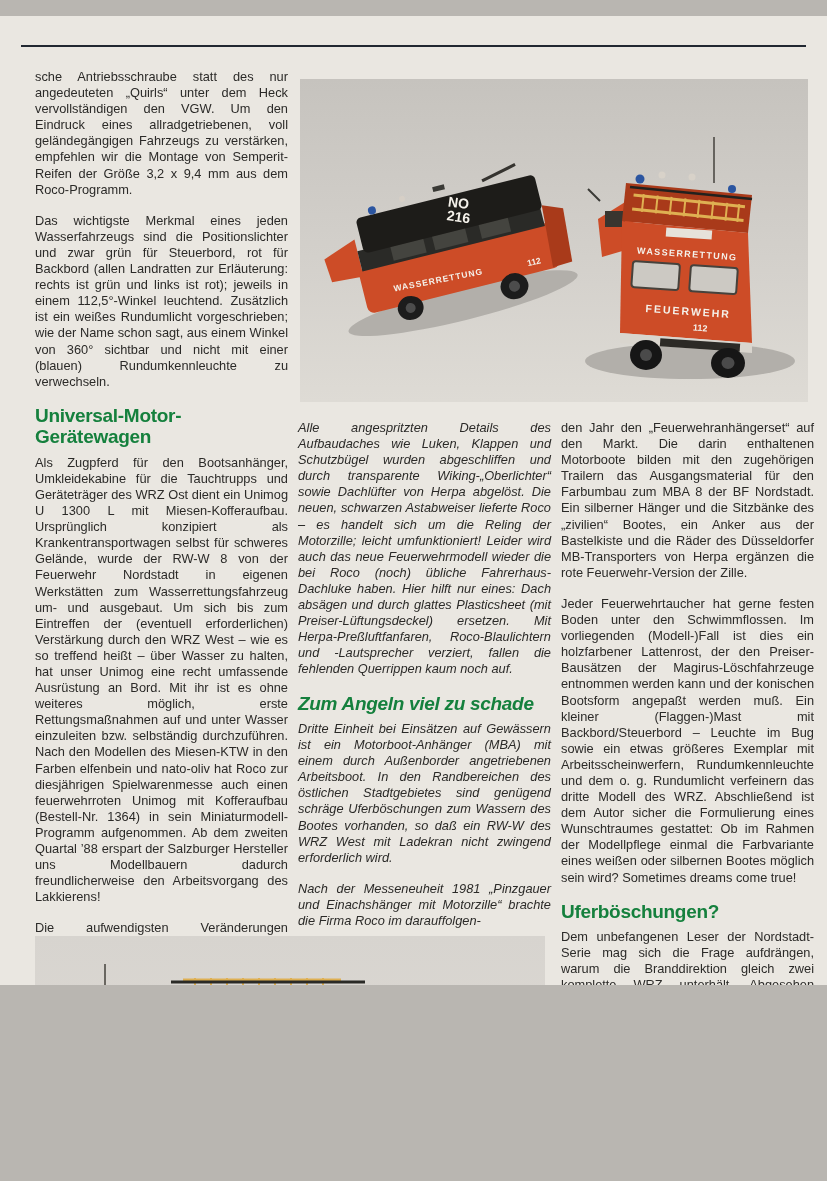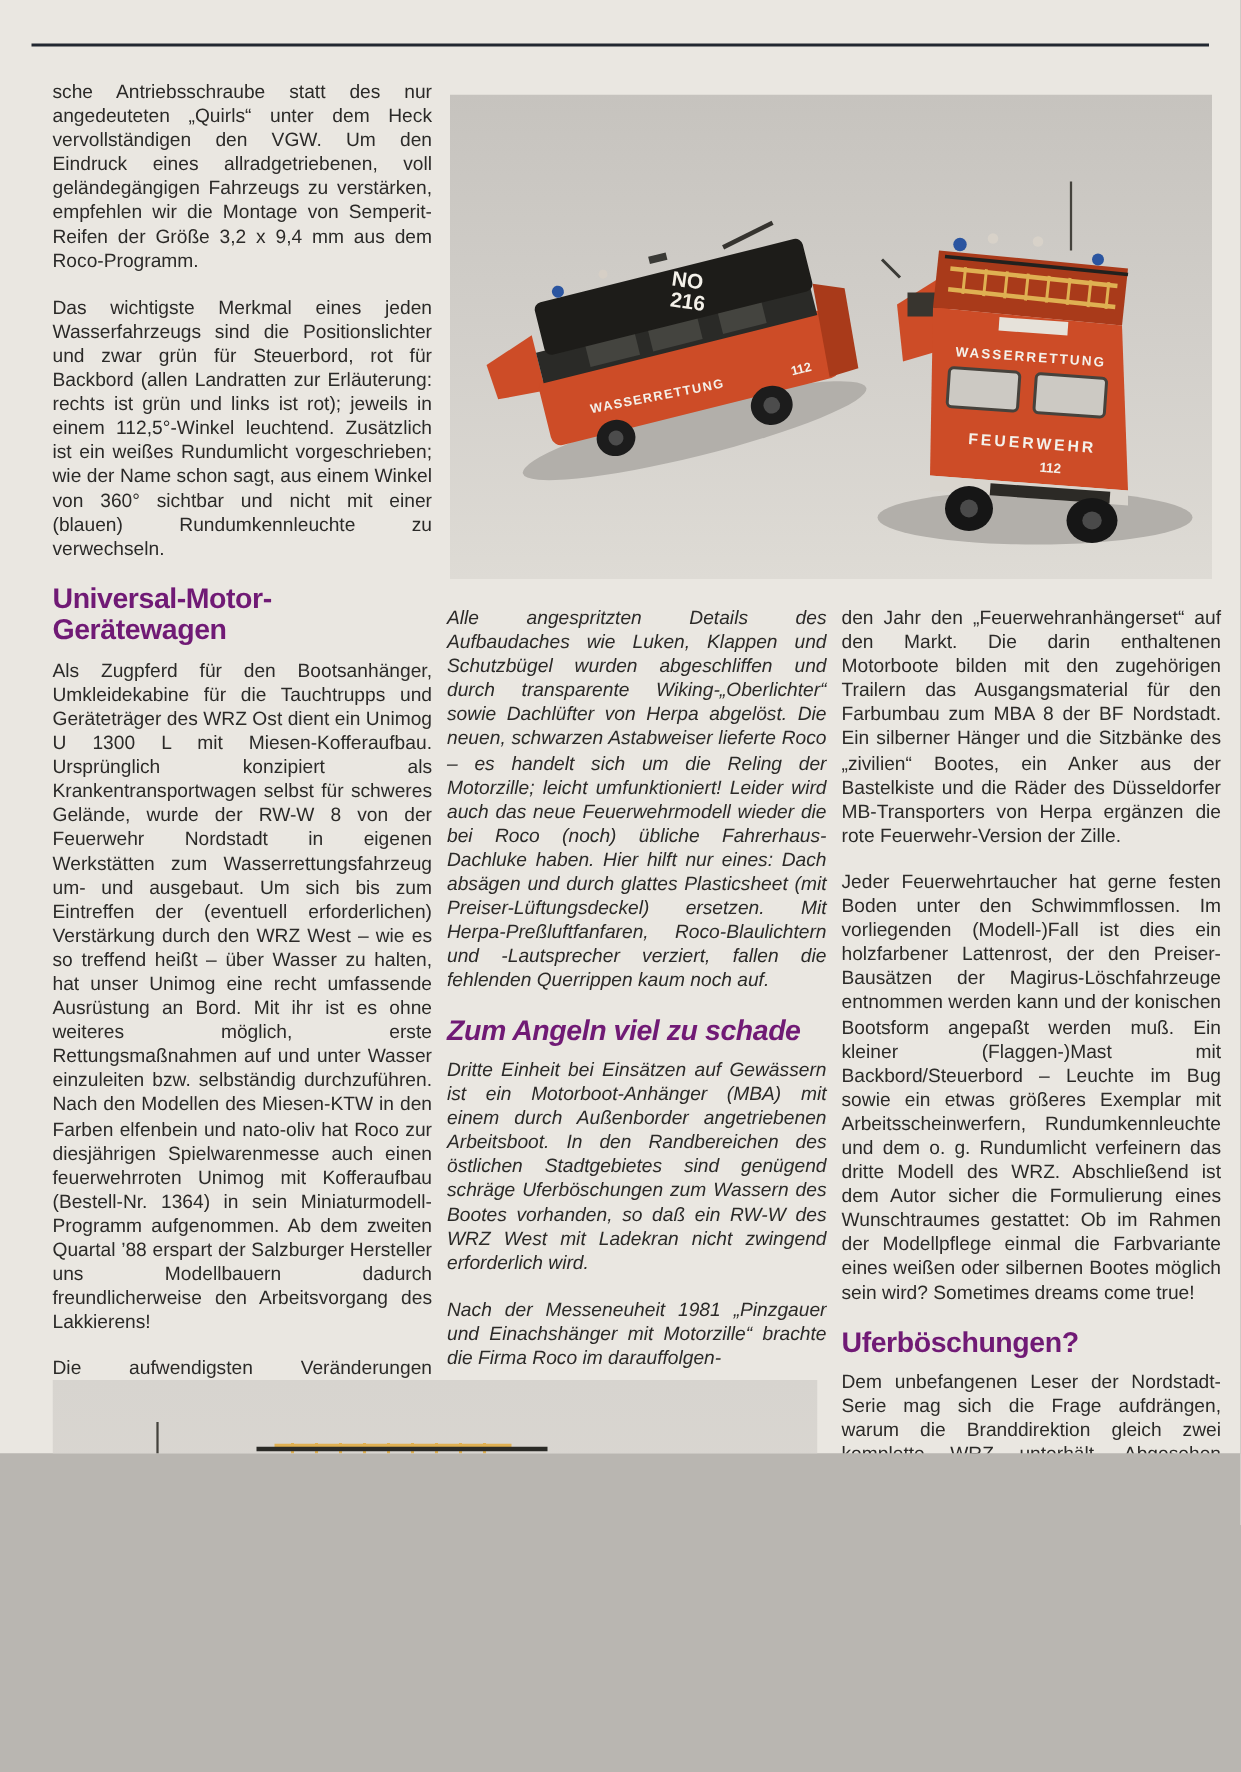--- a/index.html
+++ b/index.html
@@ -1,19 +1,19 @@
 <!DOCTYPE html>
 <html lang="de" style="--page-bg: #eae7e1; --text: #2b2a28; --rule-dark: #222831; --truck-orange: #cd4c27; --truck-orange-dark: #a93a1a; --roof-black: #1d1c19; --ladder-yellow: #dfb052; --marking-white: #f4f1ea; --beacon-blue: #2b55a0; --photo-bg-light: #dcd9d3; --photo-bg-dark: #c8c5c0;"><head>
 <meta charset="utf-8">
 <style>
   html,body{margin:0;padding:0;background:#b9b6b1;}
   .page{
     position:relative;
     width:827px;height:969px;
-    margin:0 auto;
+    margin:16px auto;
     background:var(--page-bg,#eae7e1);
     font-family:"Liberation Sans",sans-serif;
     color:var(--text,#2b2a28);
     overflow:hidden;
   }
   .rule-top{position:absolute;left:21px;top:29px;width:785px;height:2px;background:var(--rule-dark,#222831);}
   .rule-bottom{position:absolute;left:20px;top:1171px;width:787px;height:3px;background:var(--rule-dark,#222831);}
 
   .col{
     position:absolute;width:253px;
@@ -21,21 +21,21 @@
     text-align:justify;
     hyphens:auto;-webkit-hyphens:auto;
     overflow-wrap:break-word;
   }
   .col p{margin:0 0 15px 0;}
   .col p:last-child{margin-bottom:0;}
   .col h2{
     font-size:19px;line-height:21.5px;
     margin:5px 0 7px 0;
     letter-spacing:-0.3px;
-    color:#701a75;
+    color:#15803d;
     text-align:left;
     hyphens:manual;
   }
   .col-left{left:35px;top:53px;}
   .col-middle{left:298px;top:404px;font-style:italic;}
   .col-right{left:561px;top:404px;}
 
   figure.photo{position:absolute;margin:0;padding:0;}
   .photo-top{left:300px;top:63px;width:508px;height:323px;}
   .photo-bottom{left:35px;top:920px;width:510px;height:218px;}

